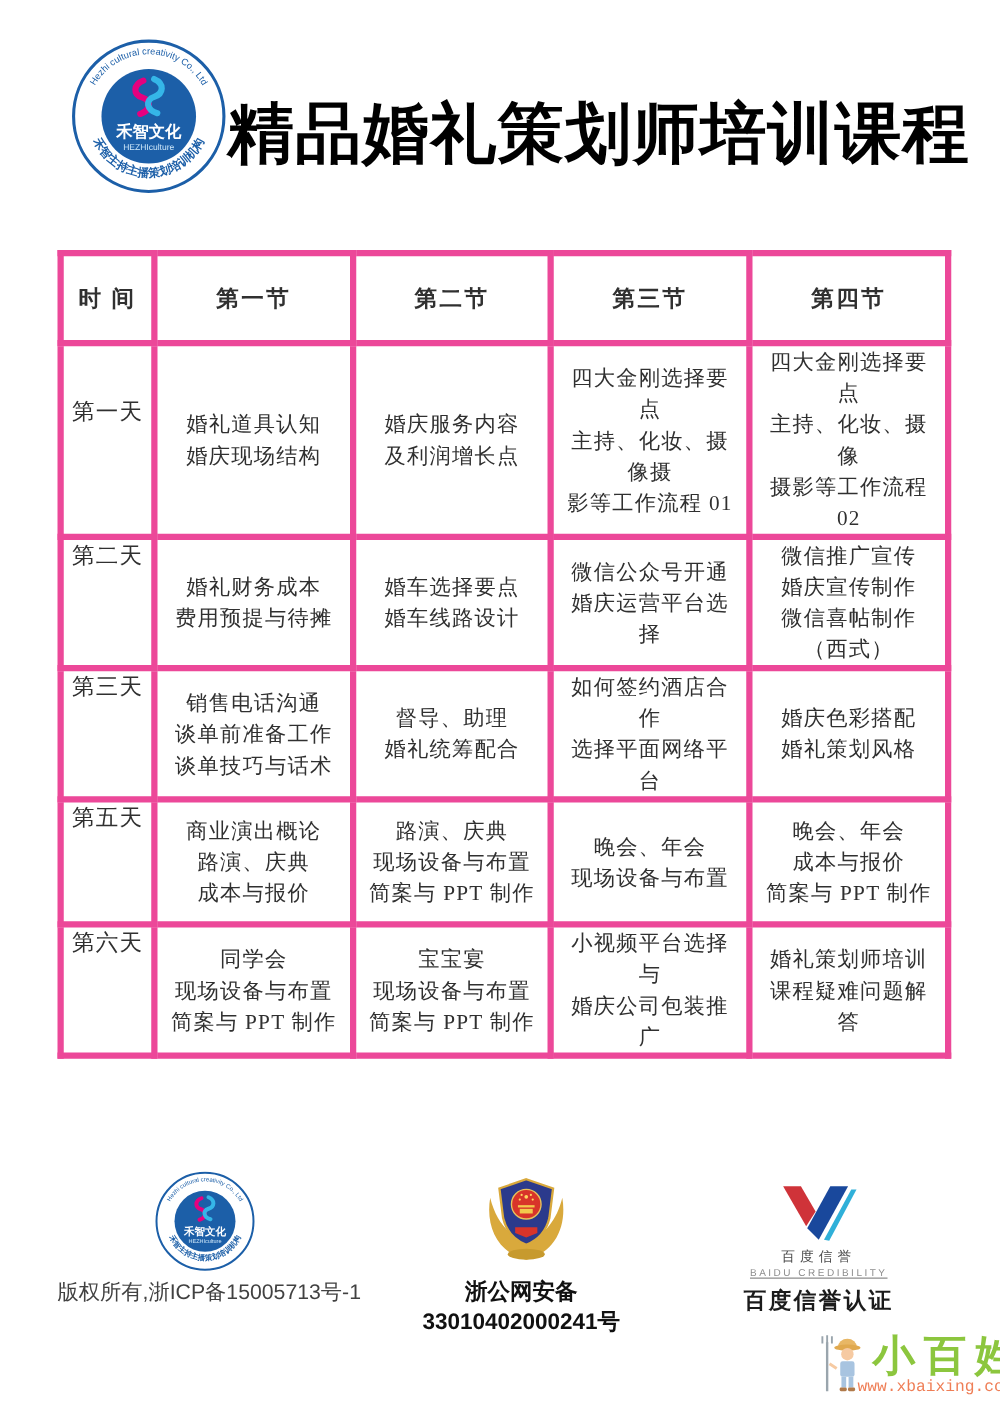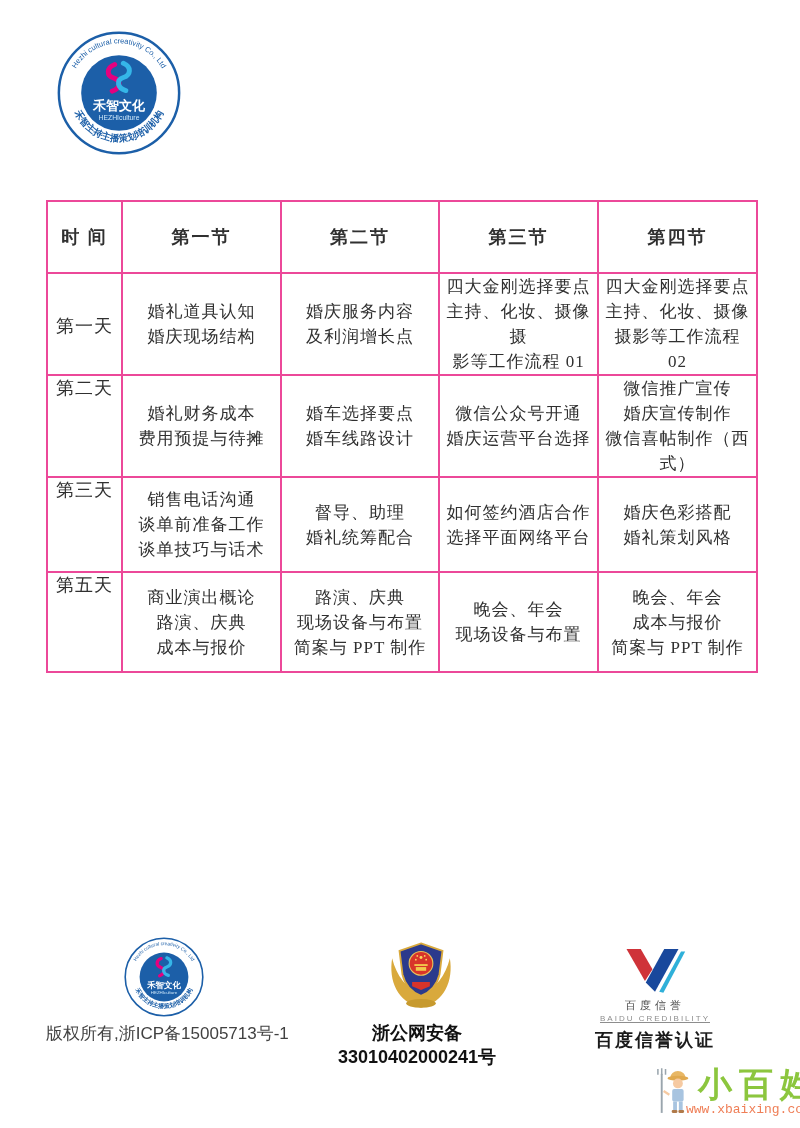--- a/index.html
+++ b/index.html
@@ -13,21 +13,21 @@
 
   .title{position:absolute;left:182px;top:72px;width:580px;margin:0;
          font-family:"Liberation Serif","DejaVu Serif",serif;
          font-size:53px;font-weight:bold;color:#000;letter-spacing:1px;
          text-align:center;white-space:nowrap;}
 
   
   table.schedule{position:absolute;left:46px;top:200px;width:710px;
                  border-collapse:collapse;table-layout:fixed;
                  border:2px solid #6e6e6e;}
-  table.schedule th,table.schedule td{border:2px solid #ec4899;
+  table.schedule th,table.schedule td{border:5px solid #ec4899;
                  font-family:"Liberation Serif","DejaVu Serif",serif;
                  color:#303030;text-align:center;padding:0 6px;}
   table.schedule th{font-size:18px;font-weight:bold;letter-spacing:2px;vertical-align:middle;}
   td.cell{font-size:17px;line-height:25px;letter-spacing:1px;
           vertical-align:middle;white-space:pre-line;}
   td.day{font-size:18px;letter-spacing:1px;vertical-align:top;padding-top:20px;}
   tr.r1 td.day{padding-top:40px;margin-left:24px;}
   tr.hrow{height:72px;} tr.r1{height:100px;} tr.r2{height:93px;} tr.r3{height:95px;}
   tr.r4{height:95px;} tr.r5{height:100px;} tr.r6{height:90px;}
 
@@ -68,20 +68,21 @@
       <circle cx="100" cy="100" r="61" fill="#1c5fa8"></circle>
       <path d="M93,54 c-13,5 -14,18 -1,22 c12,4 10,17 -3,21" stroke="#e5007f" stroke-width="8" fill="none" stroke-linecap="round"></path>
       <path d="M107,52 c14,6 12,19 0,23 c-12,4 -10,17 4,21" stroke="#35b6e8" stroke-width="8" fill="none" stroke-linecap="round"></path>
       <text x="100" y="127" font-size="21" font-weight="bold" fill="#ffffff" text-anchor="middle" font-family="Liberation Sans, sans-serif">禾智文化</text>
       <text x="100" y="143" font-size="11" fill="#cfe8fa" text-anchor="middle" font-family="Liberation Sans, sans-serif">HEZHIculture</text>
       <text font-size="12" fill="#1c5fa8" text-anchor="middle" font-family="Liberation Sans, sans-serif"><textPath href="#arcTopA" startOffset="50%">Hezhi cultural creativity Co., Ltd</textPath></text>
       <text font-size="15" font-weight="bold" fill="#1c5fa8" text-anchor="middle" font-family="Liberation Sans, sans-serif"><textPath href="#arcBotA" startOffset="50%">禾智主持主播策划培训机构</textPath></text>
     </svg>
   </div>
 
+  <h1 class="title">精品婚礼策划师培训课程</h1>
 
   <table class="schedule">
     <colgroup>
       <col style="width:75px">
         <col style="width:159px">
         <col style="width:158px">
         <col style="width:159px">
         <col style="width:159px">
     </colgroup>
     <thead>
@@ -137,20 +138,33 @@
 路演、庆典
 成本与报价</td>
         <td class="cell">路演、庆典
 现场设备与布置
 简案与 PPT 制作</td>
         <td class="cell">晚会、年会
 现场设备与布置</td>
         <td class="cell">晚会、年会
 成本与报价
 简案与 PPT 制作</td>
+      </tr>
+      <tr class="r6">
+        <td class="day">第六天</td>
+        <td class="cell">同学会
+现场设备与布置
+简案与 PPT 制作</td>
+        <td class="cell">宝宝宴
+现场设备与布置
+简案与 PPT 制作</td>
+        <td class="cell">小视频平台选择与
+婚庆公司包装推广</td>
+        <td class="cell">婚礼策划师培训
+课程疑难问题解答</td>
       </tr>
     </tbody>
   </table>
 
   <div class="brand-logo logo-foot">
     <svg viewBox="0 0 200 200">
       <defs>
         <path id="arcTopB" d="M 20,100 A 80,80 0 0 1 180,100"></path>
         <path id="arcBotB" d="M 22,100 A 78,78 0 0 0 178,100"></path>
       </defs>

